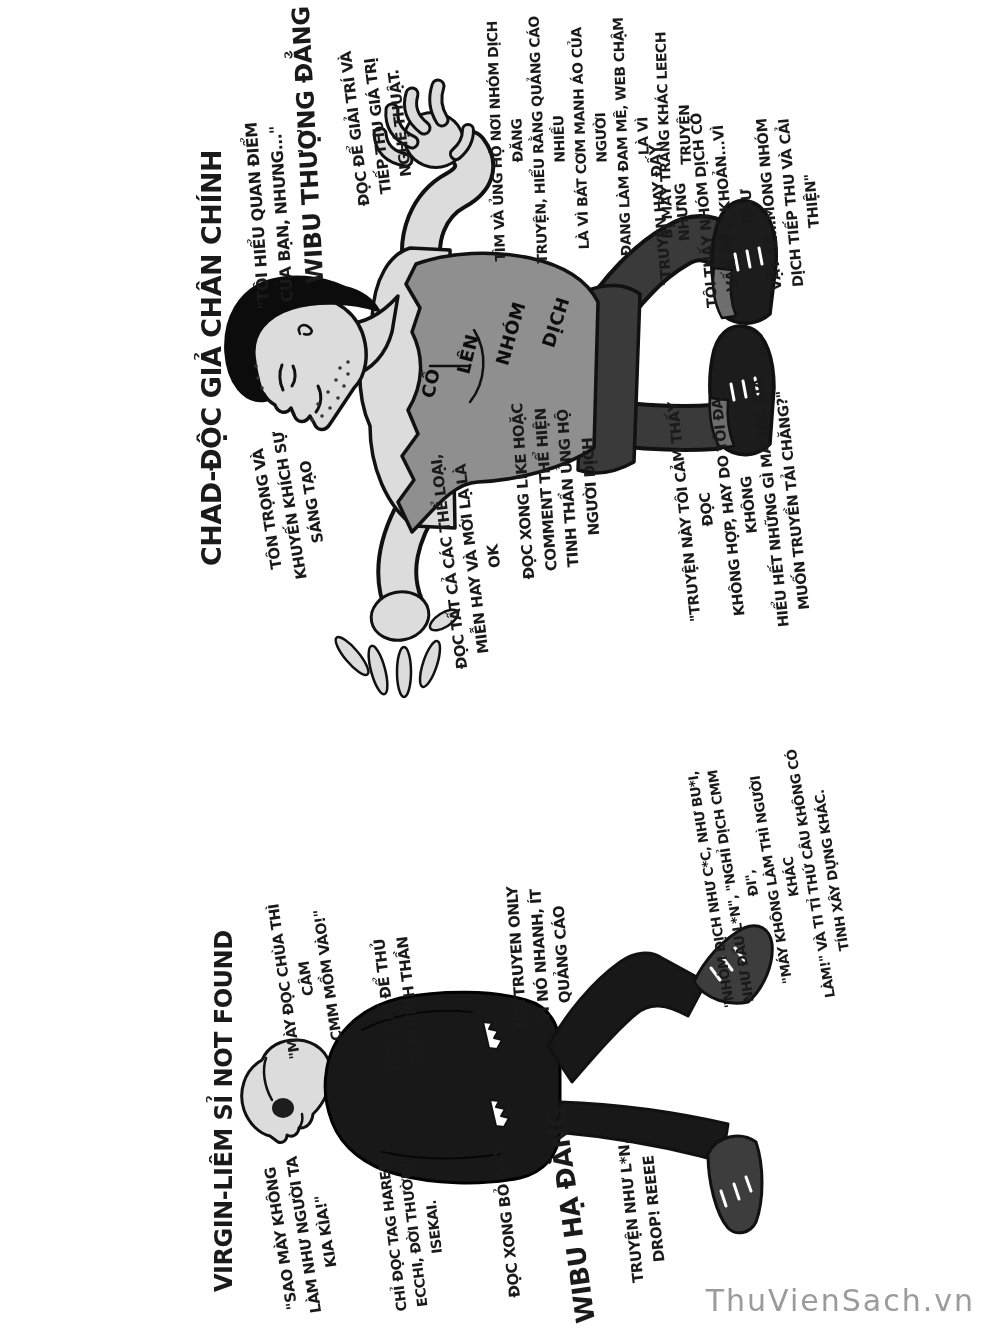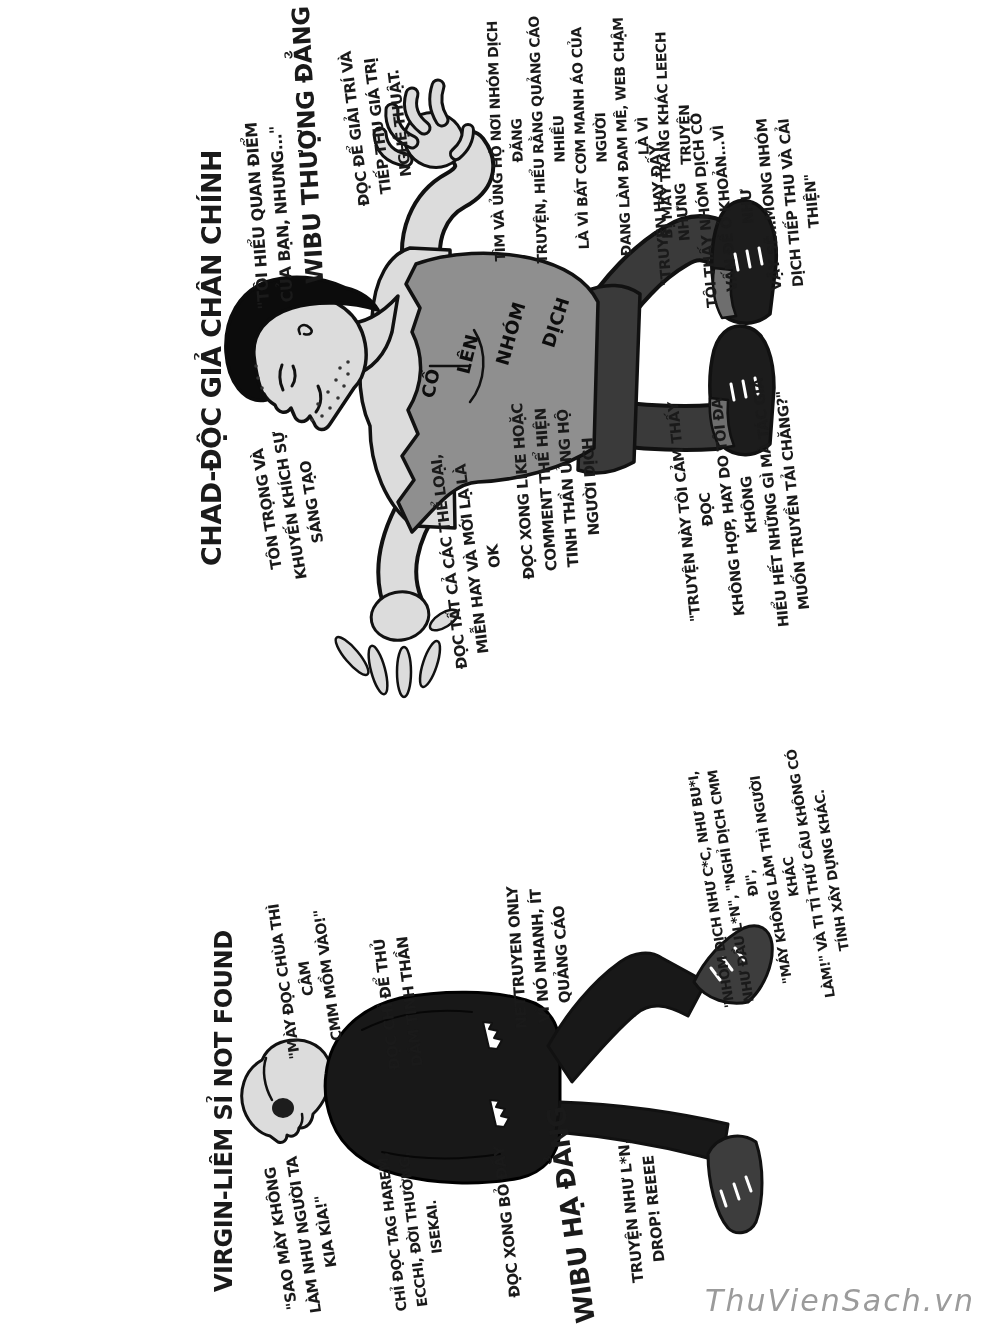--- a/index.html
+++ b/index.html
@@ -23,21 +23,21 @@
   }
   .big{
     position:absolute;white-space:nowrap;font-weight:bold;color:var(--ink,#1a1a1a);
     font-size:24px;letter-spacing:-0.5px;
   }
   .shirt-word{
     position:absolute;font-weight:bold;color:#0d0d0d;font-size:18px;letter-spacing:0.5px;
   }
   .watermark{
     position:absolute;right:24px;bottom:14px;font-size:30px;letter-spacing:2px;
-    color:var(--watermark,#9b9b9b);font-weight:normal;font-style:italic;
+    color:var(--watermark,#9b9b9b);font-weight:normal;
   }
 </style>
 </head>
 <body>
 
 <div class="page">
   <div class="canvas">
 
     <svg class="figs" width="1332" height="999" viewBox="0 0 1332 999">
 

